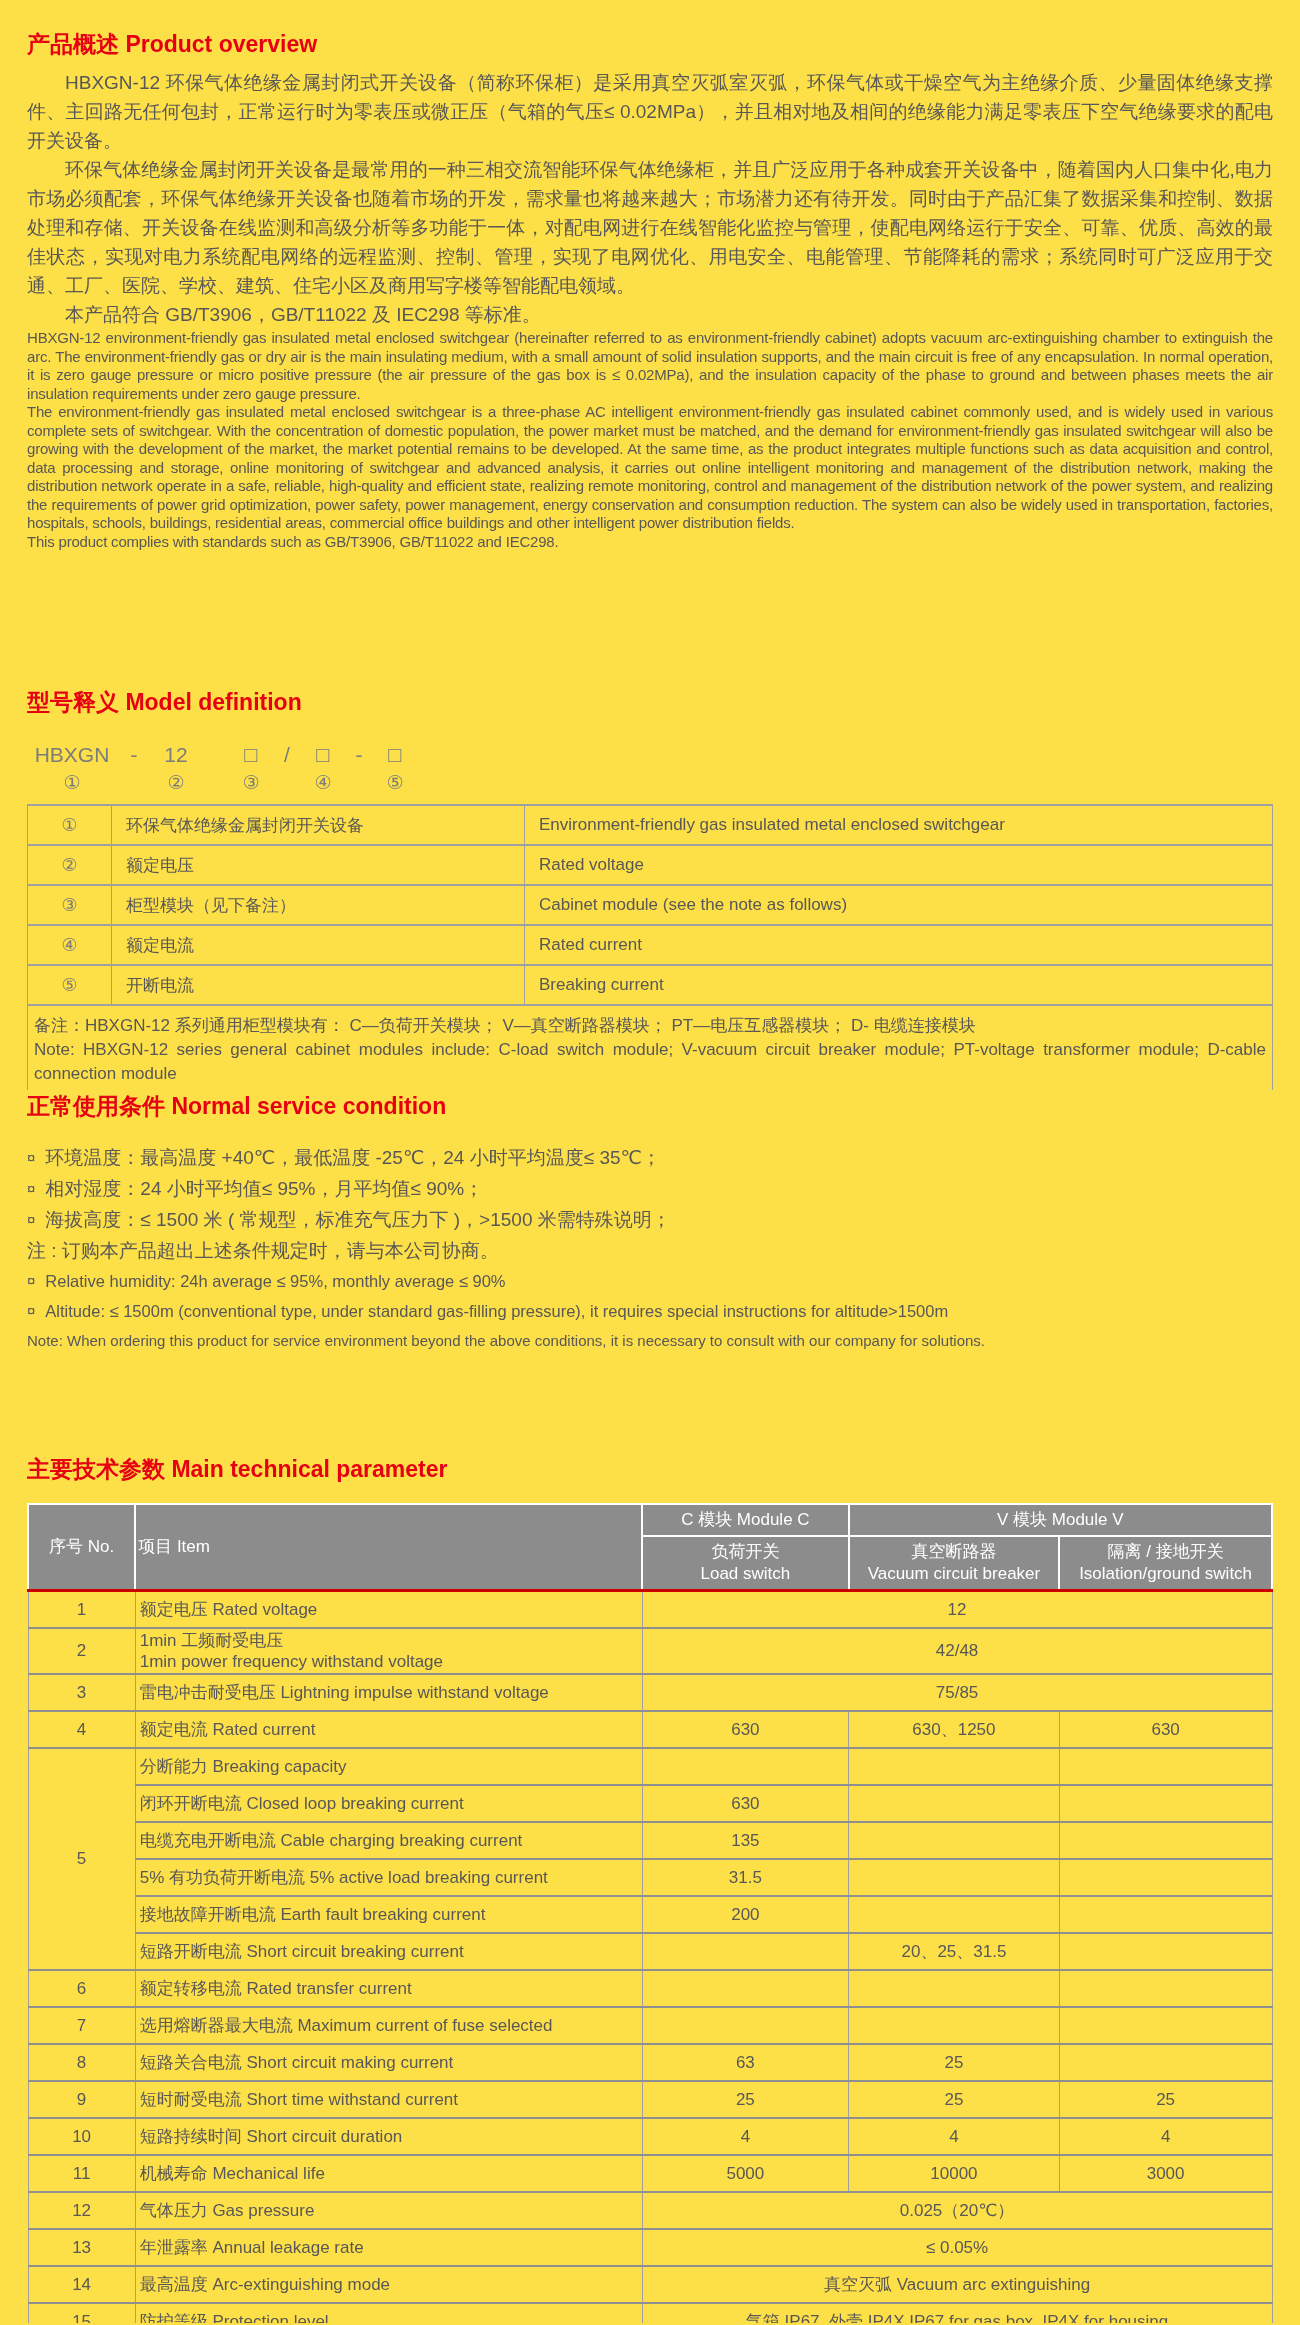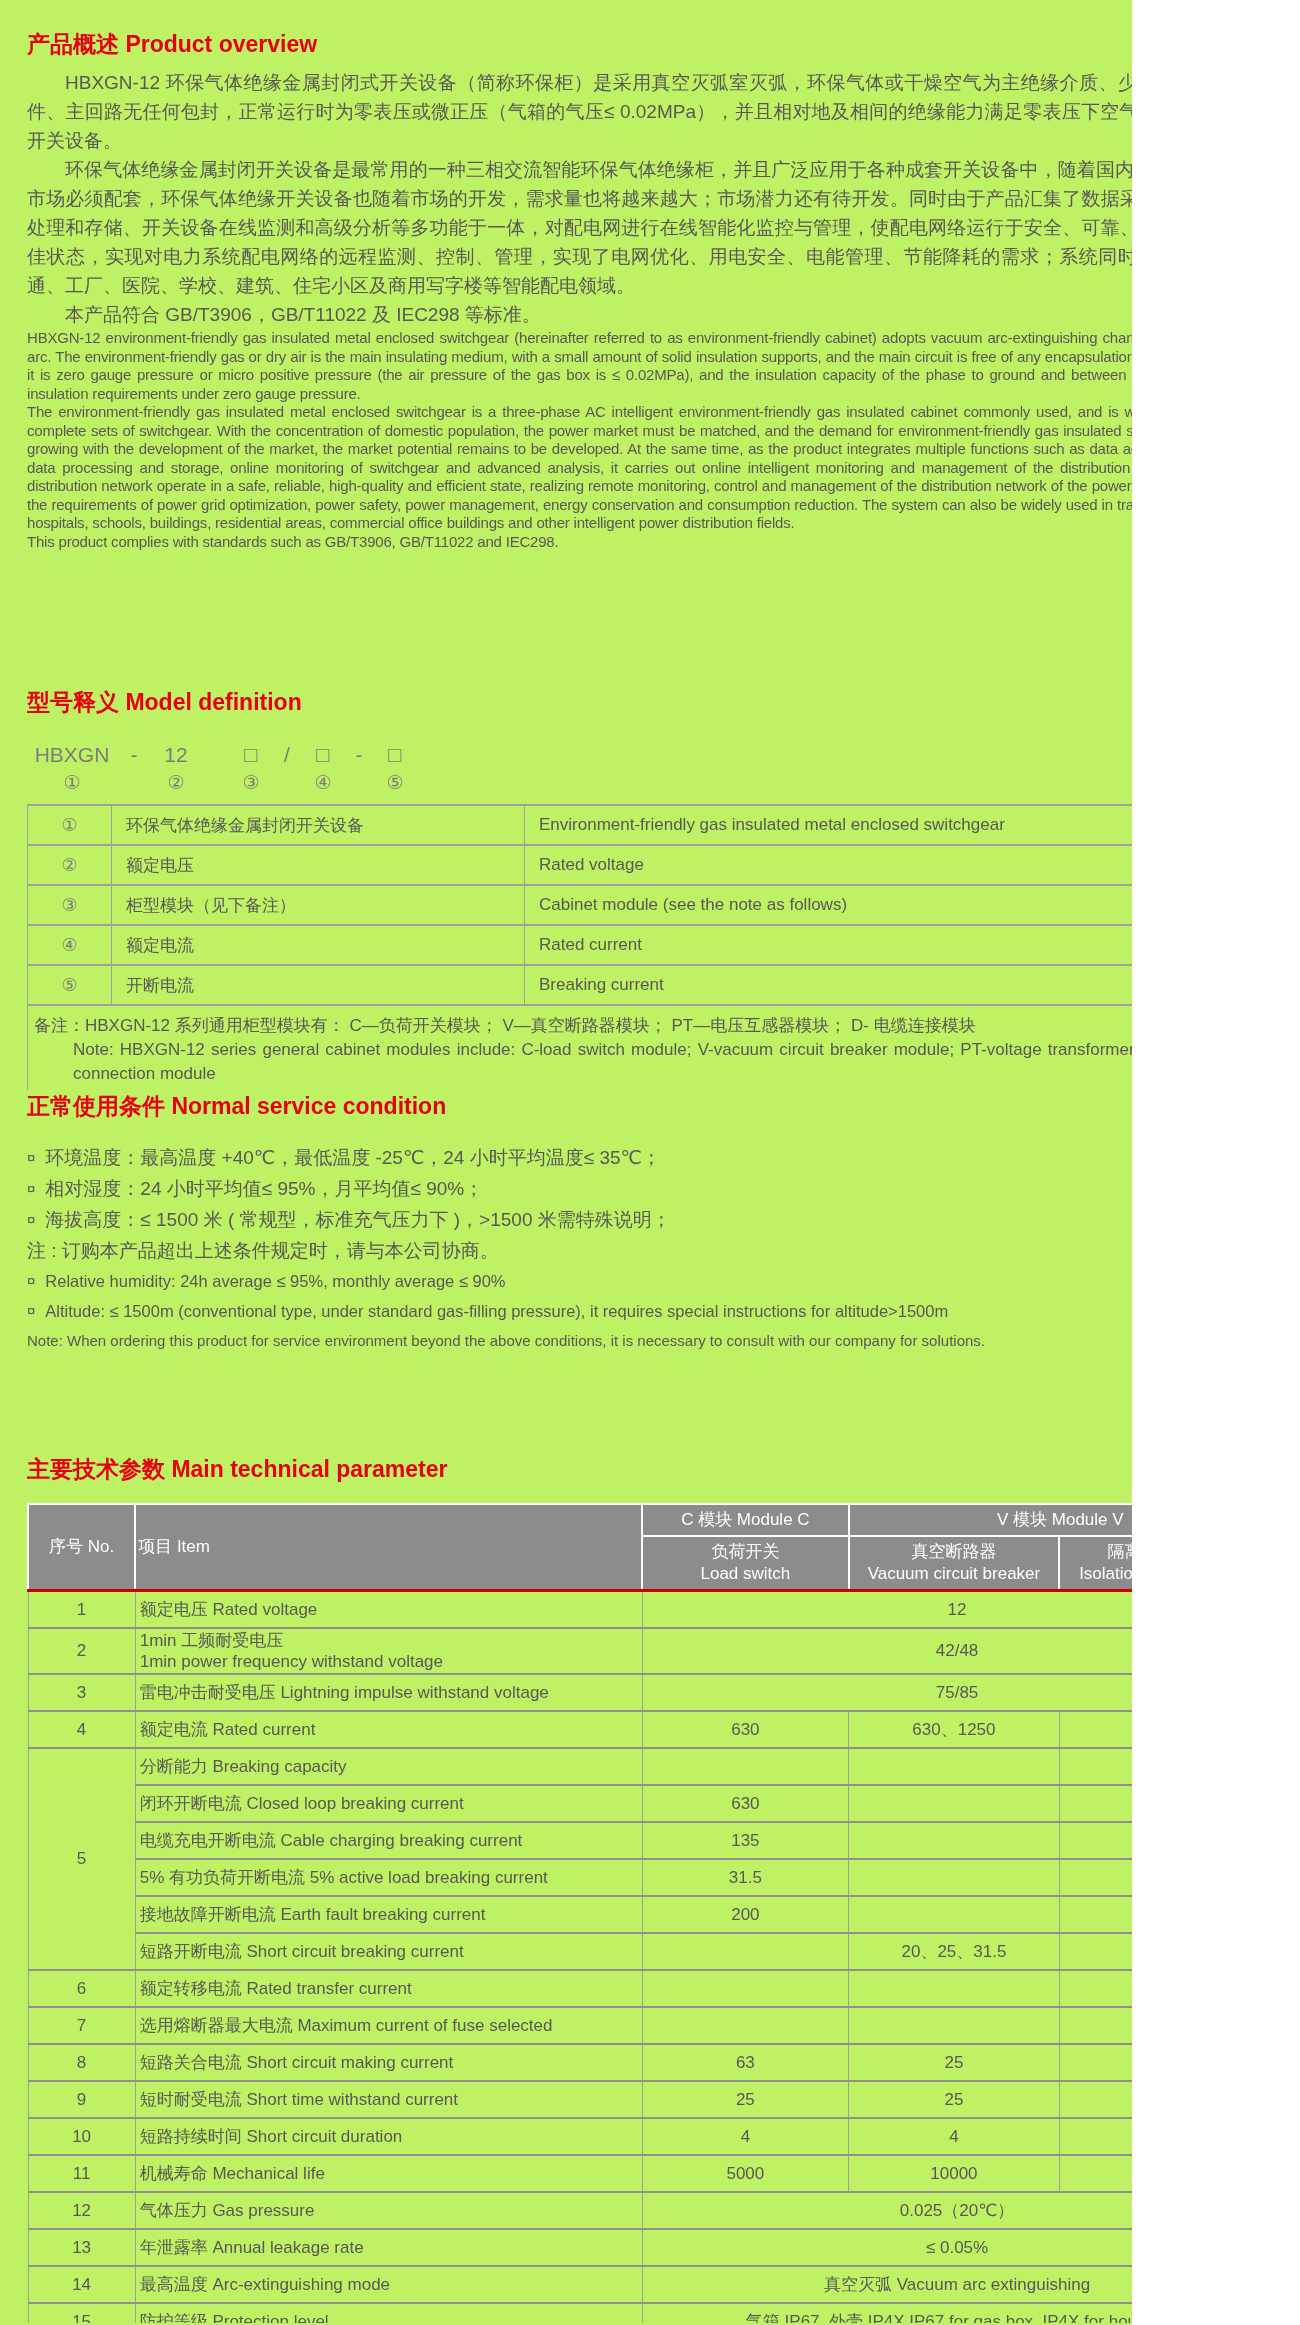--- a/index.html
+++ b/index.html
@@ -1,17 +1,17 @@
 <!DOCTYPE html>
 <html><head>
 <meta charset="utf-8">
 <style>
   html,body { margin:0; padding:0; background:#ffffff; }
   .page {
-    position:relative; width:1132px; height:2325px; background:#bef264; overflow:hidden;
+    position:relative; width:1300px; height:2325px; background:#fde047; overflow:hidden;
     font-family:"Liberation Sans","DejaVu Sans",sans-serif; color:#595757;
   }
   .sec { position:absolute; left:27px; width:1246px; overflow:hidden; }
   #sec-overview { top:30px;  height:656px; }
   #sec-model    { top:688px; height:402px; }
   #sec-service  { top:1092px; height:360px; }
   #sec-tech     { top:1455px; height:868px; }
 
   .h-red { color:#e60012; font-size:23px; font-weight:bold; line-height:28px; margin:0 0 10px 0; }
 
@@ -130,21 +130,21 @@
           <td class="m-en">Rated current</td>
         </tr>
         <tr>
           <td class="m-no">⑤</td>
           <td class="m-zh">开断电流</td>
           <td class="m-en">Breaking current</td>
         </tr>
         <tr>
           <td class="m-note" colspan="3">
             <span style="display:block;">备注：HBXGN-12 系列通用柜型模块有： C—负荷开关模块； V—真空断路器模块； PT—电压互感器模块； D- 电缆连接模块</span>
-            <span style="display:block;margin-left:39px;">Note: HBXGN-12 series general cabinet modules include: C-load switch module; V-vacuum circuit breaker module; PT-voltage transformer module; D-cable connection module</span>
+            <span style="display:block;">Note: HBXGN-12 series general cabinet modules include: C-load switch module; V-vacuum circuit breaker module; PT-voltage transformer module; D-cable connection module</span>
           </td>
         </tr>
       </tbody>
     </table>
   </div>
 
   <div class="sec" id="sec-service">
     <h2 class="h-red">正常使用条件 Normal service condition</h2>
     <div class="cond-list">
       <div class="cond-zh"><span class="bullet">¤</span><span>环境温度：最高温度 +40℃，最低温度 -25℃，24 小时平均温度≤ 35℃；</span></div>

